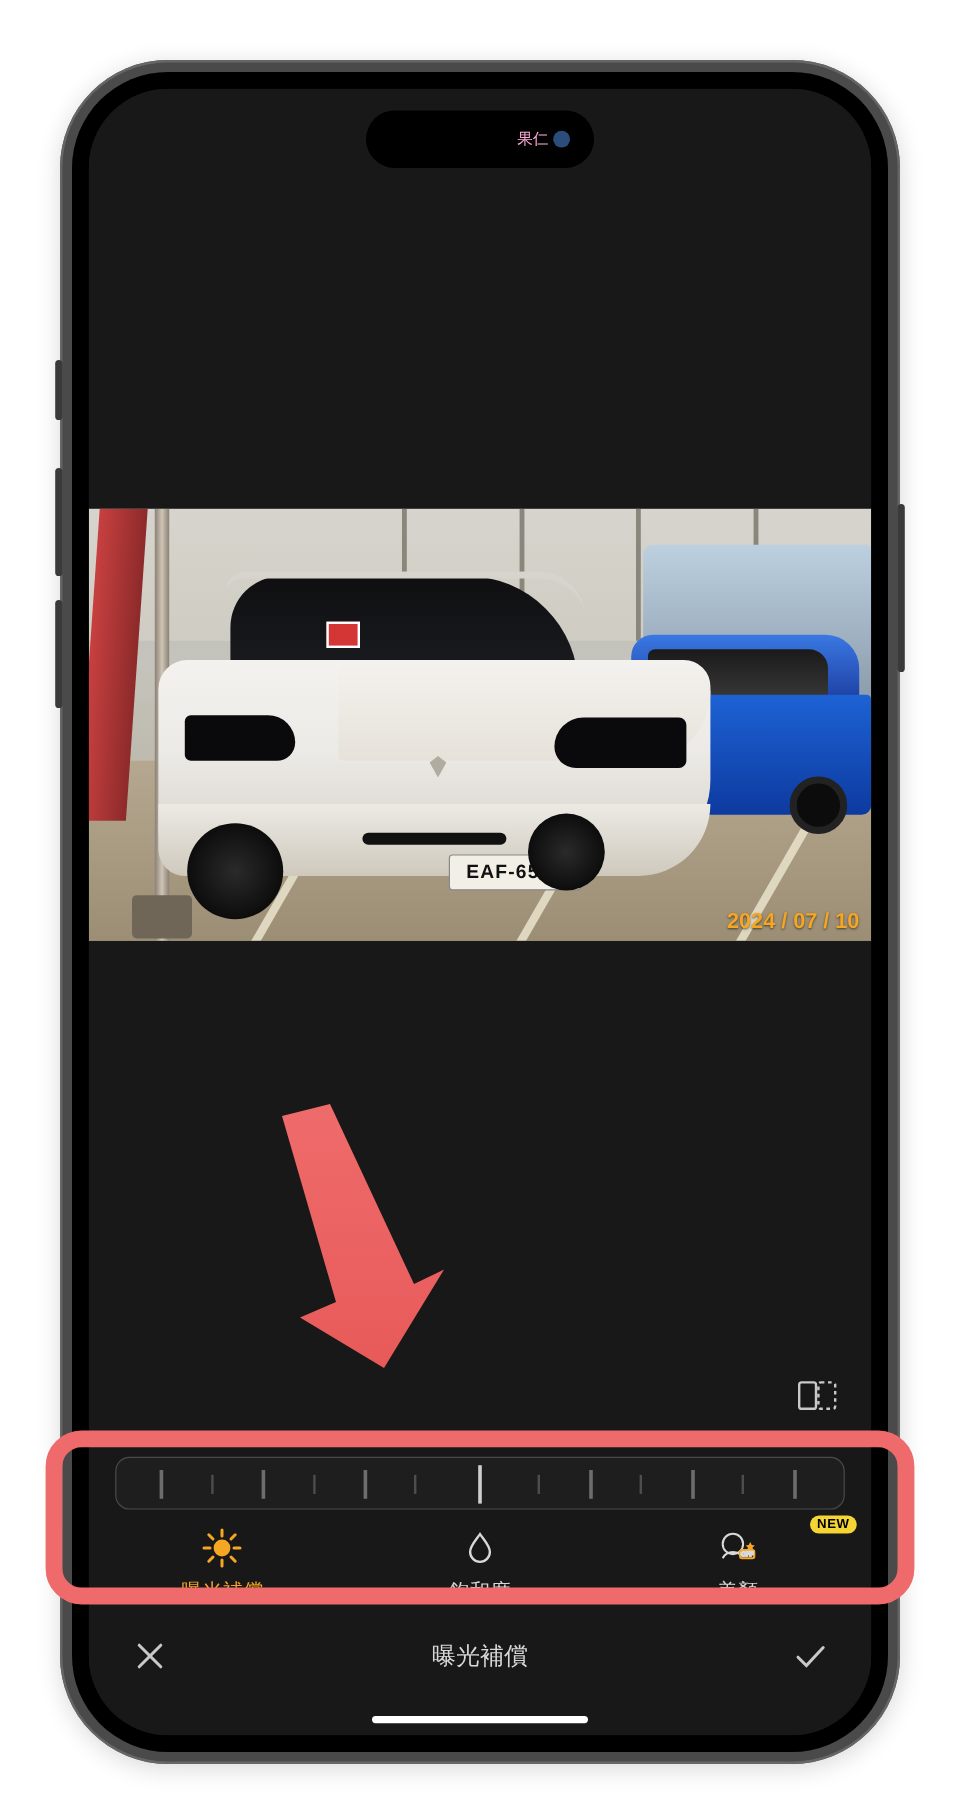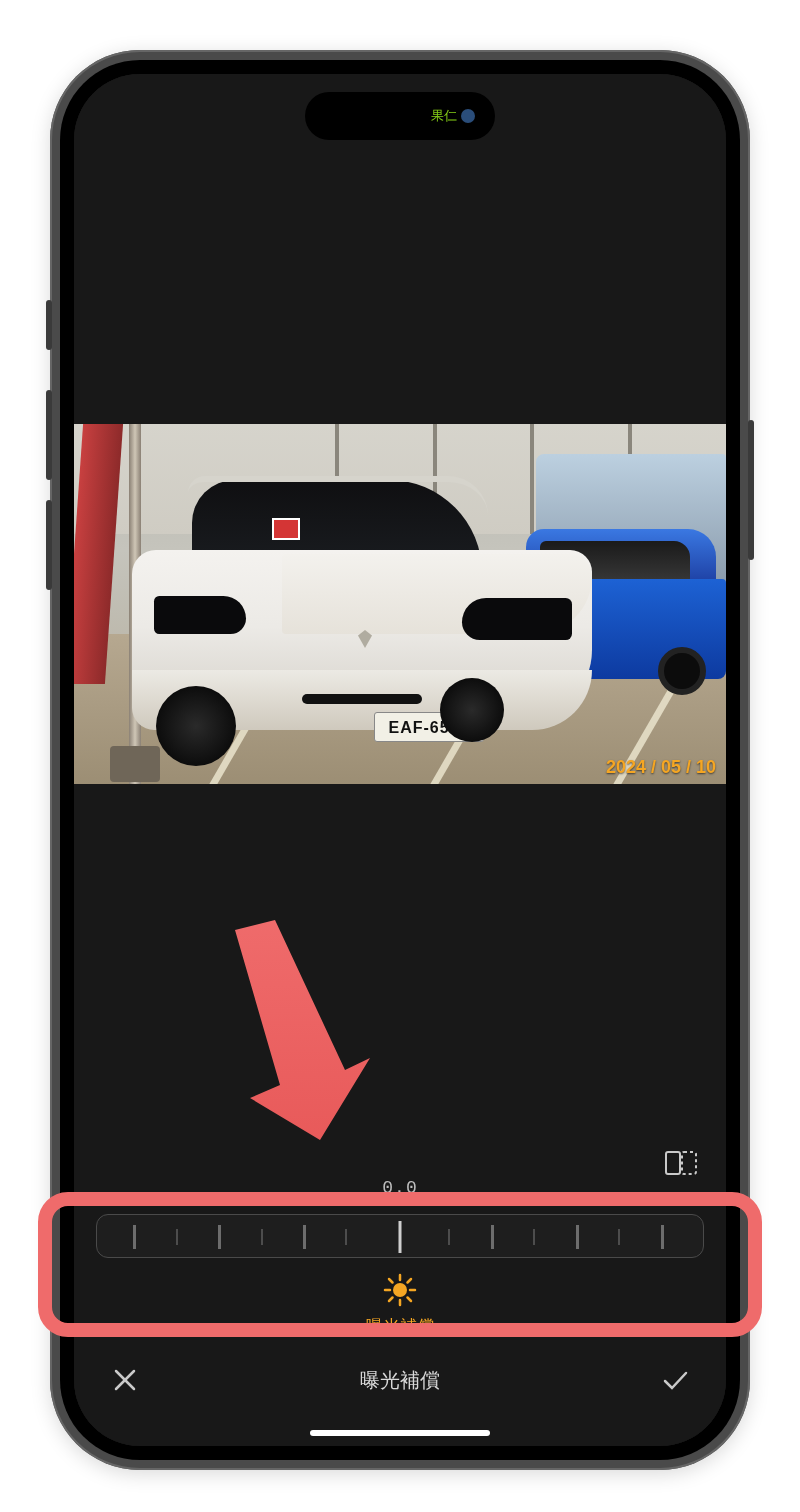--- a/index.html
+++ b/index.html
@@ -44,21 +44,21 @@
     width: 190px;
     height: 48px;
     background: #000;
     border-radius: 30px;
     z-index: 20;
     display:flex;
     align-items:center;
     justify-content:flex-end;
     padding-right:20px;
   }
-  .notch-text { color:#84cc16; font-size:13px; display:flex; align-items:center; gap:4px;}
+  .notch-text { color:#f9a8d4; font-size:13px; display:flex; align-items:center; gap:4px;}
   .notch-dot { width:14px; height:14px; border-radius:50%; background:#2a4d7a;}
   .side-btn { position: absolute; background: #3a3a3a; border-radius: 3px; }
   .sb1 { left: -4px; top: 250px; width: 6px; height: 50px; }
   .sb2 { left: -4px; top: 340px; width: 6px; height: 90px; }
   .sb3 { left: -4px; top: 450px; width: 6px; height: 90px; }
   .sb4 { right: -4px; top: 370px; width: 6px; height: 140px; }
 
   .content {
     position: absolute;
     inset: 0;
@@ -279,31 +279,30 @@
               <div class="bumper"></div>
               <div class="hl-l"></div>
                 <div class="hl-r"></div>
               <div class="logo"></div>
               <div class="grille-slot"></div>
               <div class="plate">EAF-6531</div>
               <div class="wheel l"></div>
                 <div class="wheel r"></div>
               <div class="sticker"></div>
             </div>
-            <div class="datestamp">2024 / 05 / 10</div>
+            <div class="datestamp">2024 / 07 / 10</div>
           </div>
 
           <svg class="compare-icon" viewBox="0 0 34 30" fill="none" stroke="currentColor" stroke-width="2">
             <rect x="2" y="4" width="14" height="22" rx="2"></rect>
             <rect x="18" y="4" width="14" height="22" rx="2" stroke-dasharray="3 3"></rect>
           </svg>
         </div>
 
         <div class="slider-zone">
-          <div class="slider-value">0.0</div>
           <div class="slider-thumb" style="position:relative; left:50%;"></div>
           <div class="slider-track">
             <div class="center-mark"></div>
             <div class="tick major" style="left:6%"></div>
             <div class="tick" style="left:13%"></div>
             <div class="tick major" style="left:20%"></div>
             <div class="tick" style="left:27%"></div>
             <div class="tick major" style="left:34%"></div>
             <div class="tick" style="left:41%"></div>
             <div class="tick" style="left:58%"></div>
@@ -327,20 +326,41 @@
                     <line x1="27" y1="17" x2="32" y2="17"></line>
                     <line x1="6" y1="6" x2="9.5" y2="9.5"></line>
                     <line x1="24.5" y1="24.5" x2="28" y2="28"></line>
                     <line x1="6" y1="28" x2="9.5" y2="24.5"></line>
                     <line x1="24.5" y1="9.5" x2="28" y2="6"></line>
                   </g>
                 </svg>
             </span>
             <span>曝光補償</span>
           </div>
+          <div class="tool">
+            <span class="icon">
+              <svg viewBox="0 0 34 34" width="28" height="30" fill="none" stroke="currentColor" stroke-width="2.4">
+                  <path d="M17 3c5 7 10 12 10 18a10 10 0 0 1-20 0c0-6 5-11 10-18z"></path>
+                </svg>
+            </span>
+            <span>飽和度</span>
+          </div>
+          <div class="tool">
+            <span class="badge-new">NEW</span>
+            <span class="icon">
+              <svg viewBox="0 0 40 40" width="38" height="38" fill="none" stroke="currentColor" stroke-width="2">
+                  <circle cx="15" cy="16" r="10"></circle>
+                  <path d="M5 30c2-4 6-6 10-6s8 2 10 6"></path>
+                  <rect x="22" y="22" width="14" height="8" rx="2" fill="#333" stroke="#f5a623"></rect>
+                  <text x="29" y="28" font-size="6" fill="#f5a623" text-anchor="middle" font-family="Arial" font-weight="700">OFF</text>
+                  <path d="M32 14l1.5 3 3 .5-2.2 2 .6 3L32 21l-2.9 1.5.6-3-2.2-2 3-.5z" fill="#f5a623" stroke="none"></path>
+                </svg>
+            </span>
+            <span>美顏</span>
+          </div>
         </div>
 
         <div class="bottom-bar">
           <svg class="x-icon" viewBox="0 0 30 30" fill="none" stroke="currentColor" stroke-width="2.5" stroke-linecap="round">
               <line x1="6" y1="6" x2="24" y2="24"></line>
               <line x1="24" y1="6" x2="6" y2="24"></line>
             </svg>
           <span class="bottom-title">曝光補償</span>
           <svg class="check-icon" viewBox="0 0 30 30" fill="none" stroke="currentColor" stroke-width="2.5" stroke-linecap="round">
               <polyline points="5,16 12,23 26,8"></polyline>

